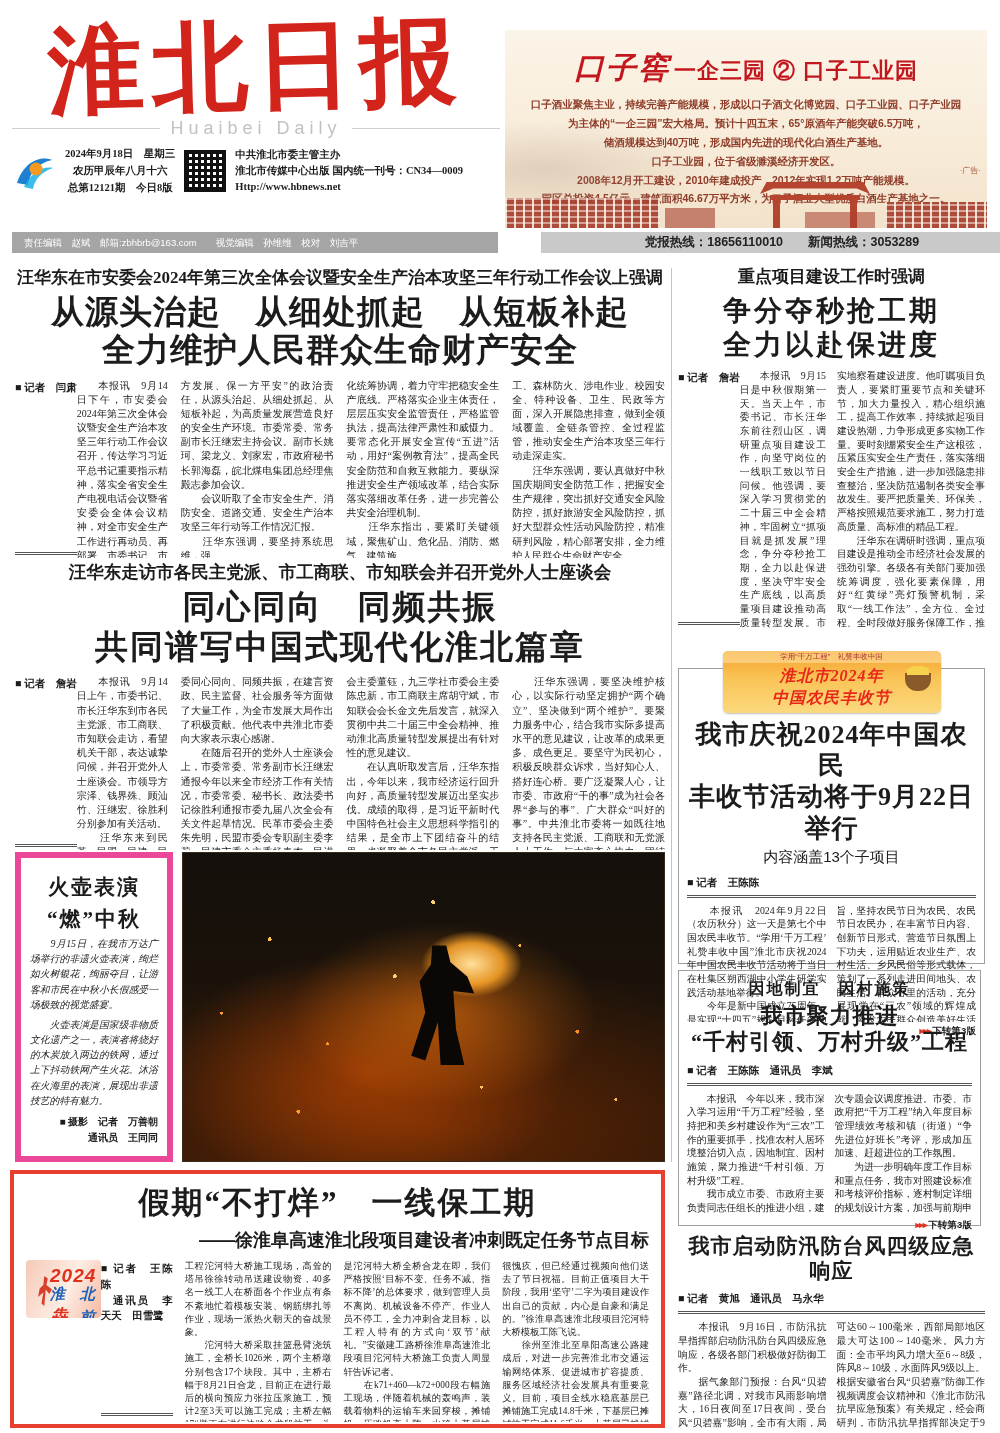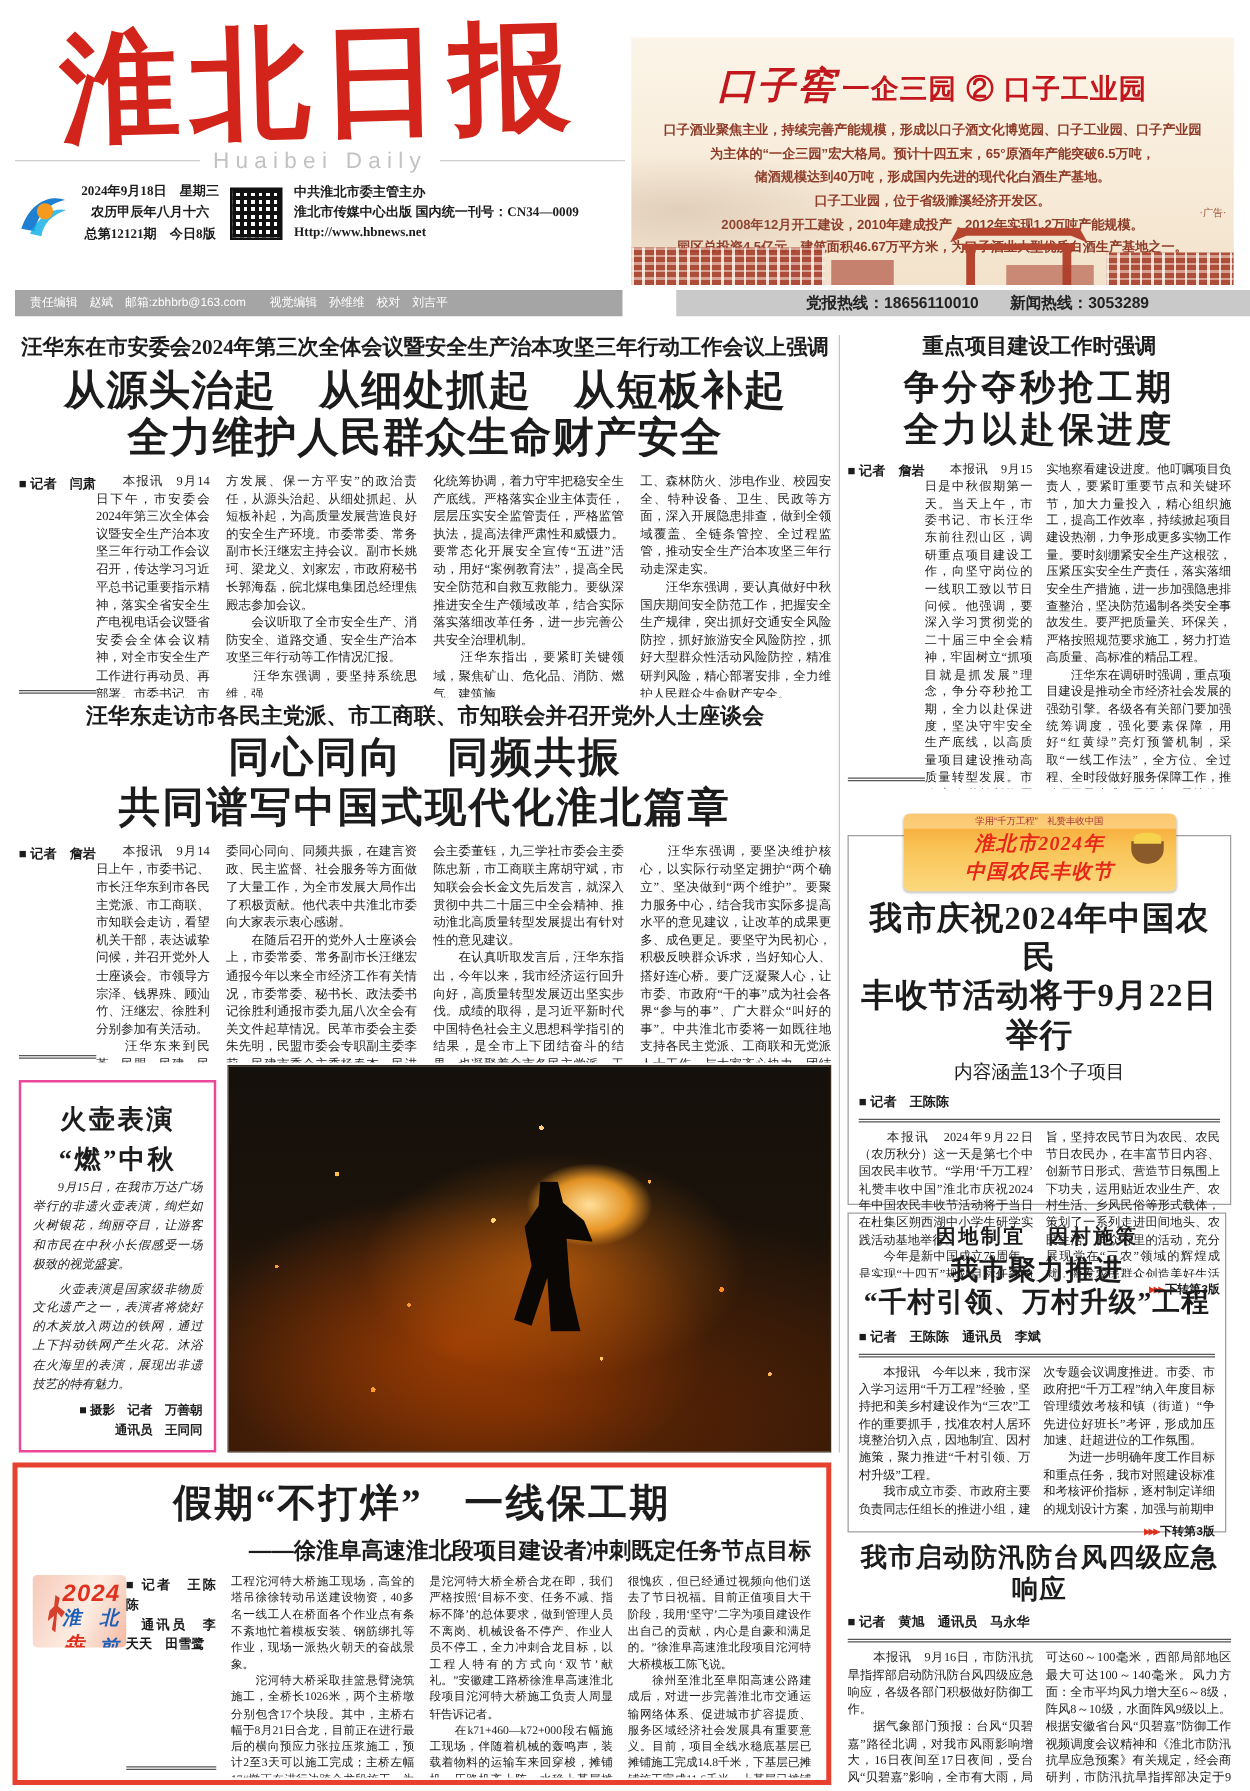--- a/index.html
+++ b/index.html
@@ -85,22 +85,22 @@
   #story1 .cols { margin-top:9px; height:182px; }
   #story2 { left:15px; top:560px; width:650px; height:290px; overflow:hidden; }
   #story2 .kicker-sans { font-size:17.5px; }
   #story2 .headline-serif { font-size:33px; margin-top:4px; letter-spacing:2px; }
   #story2 .cols { margin-top:8px; height:178px; }
 
   #vrule { left:671px; top:268px; width:1px; height:894px; background:#c4c4c4; }
 
   
   #photoRow { left:15px; top:852px; width:650px; height:310px; display:flex; gap:9px; }
-  .cap-box { width:158px; flex:0 0 auto; border:2px solid #ec4899; padding:14px 9px 10px;
-    display:flex; flex-direction:column;margin-top:12px; }
+  .cap-box { width:158px; flex:0 0 auto; border:6px solid #ec4899; padding:14px 9px 10px;
+    display:flex; flex-direction:column; }
   .cap-title { font-size:21px; font-weight:600; text-align:center; line-height:1.5; letter-spacing:2px; }
   .cap-sp { flex:1; }
   .cap-p { font-size:9.8px; line-height:1.55; font-style:italic; text-align:justify; white-space:pre-line; }
   .cap-credit { font-size:10px; font-weight:bold; text-align:right; margin-top:6px; line-height:1.6; white-space:pre-line; }
   .photo { flex:1; position:relative; border:1px solid #3a2a1a; overflow:hidden;
     background:
       radial-gradient(ellipse 70px 46px at 60% 36%, #ffdf9a, rgba(255,165,40,.85) 45%, transparent 72%),
       radial-gradient(ellipse 220px 130px at 54% 52%, rgba(255,130,15,.50), transparent 70%),
       radial-gradient(ellipse 280px 170px at 38% 72%, rgba(255,95,0,.42), transparent 72%),
       radial-gradient(ellipse 520px 210px at 50% 88%, rgba(150,55,0,.55), transparent 78%),

